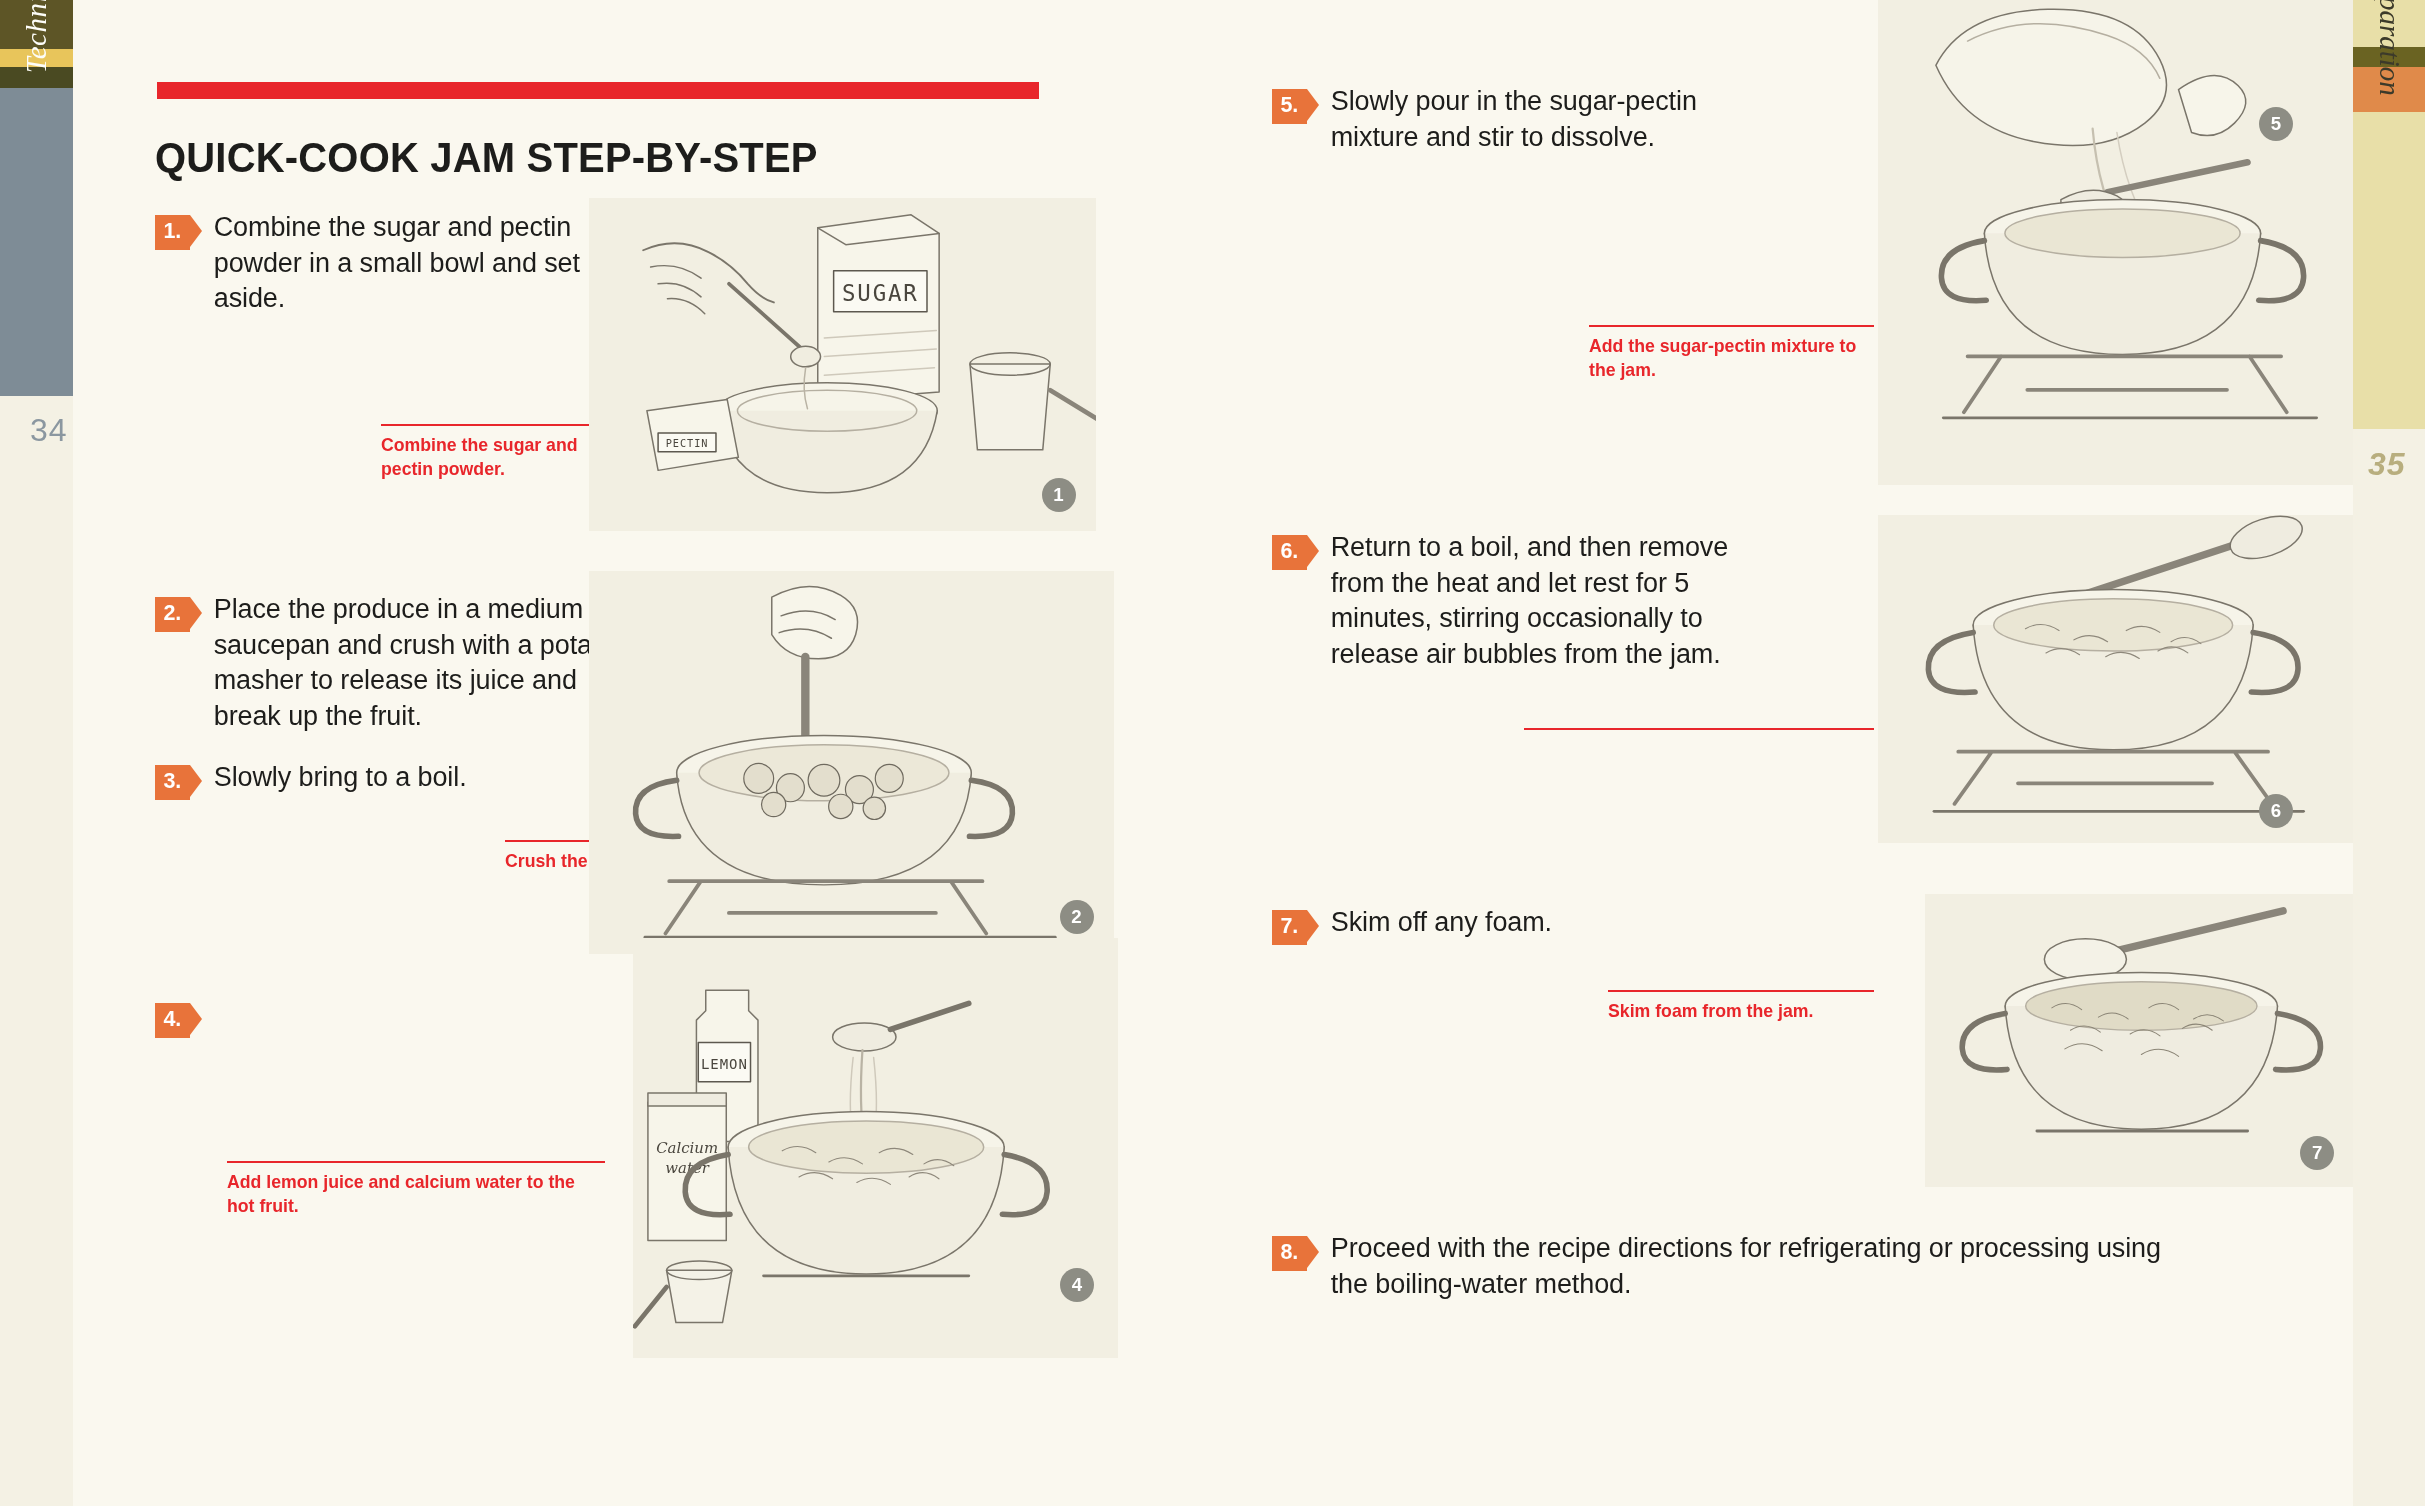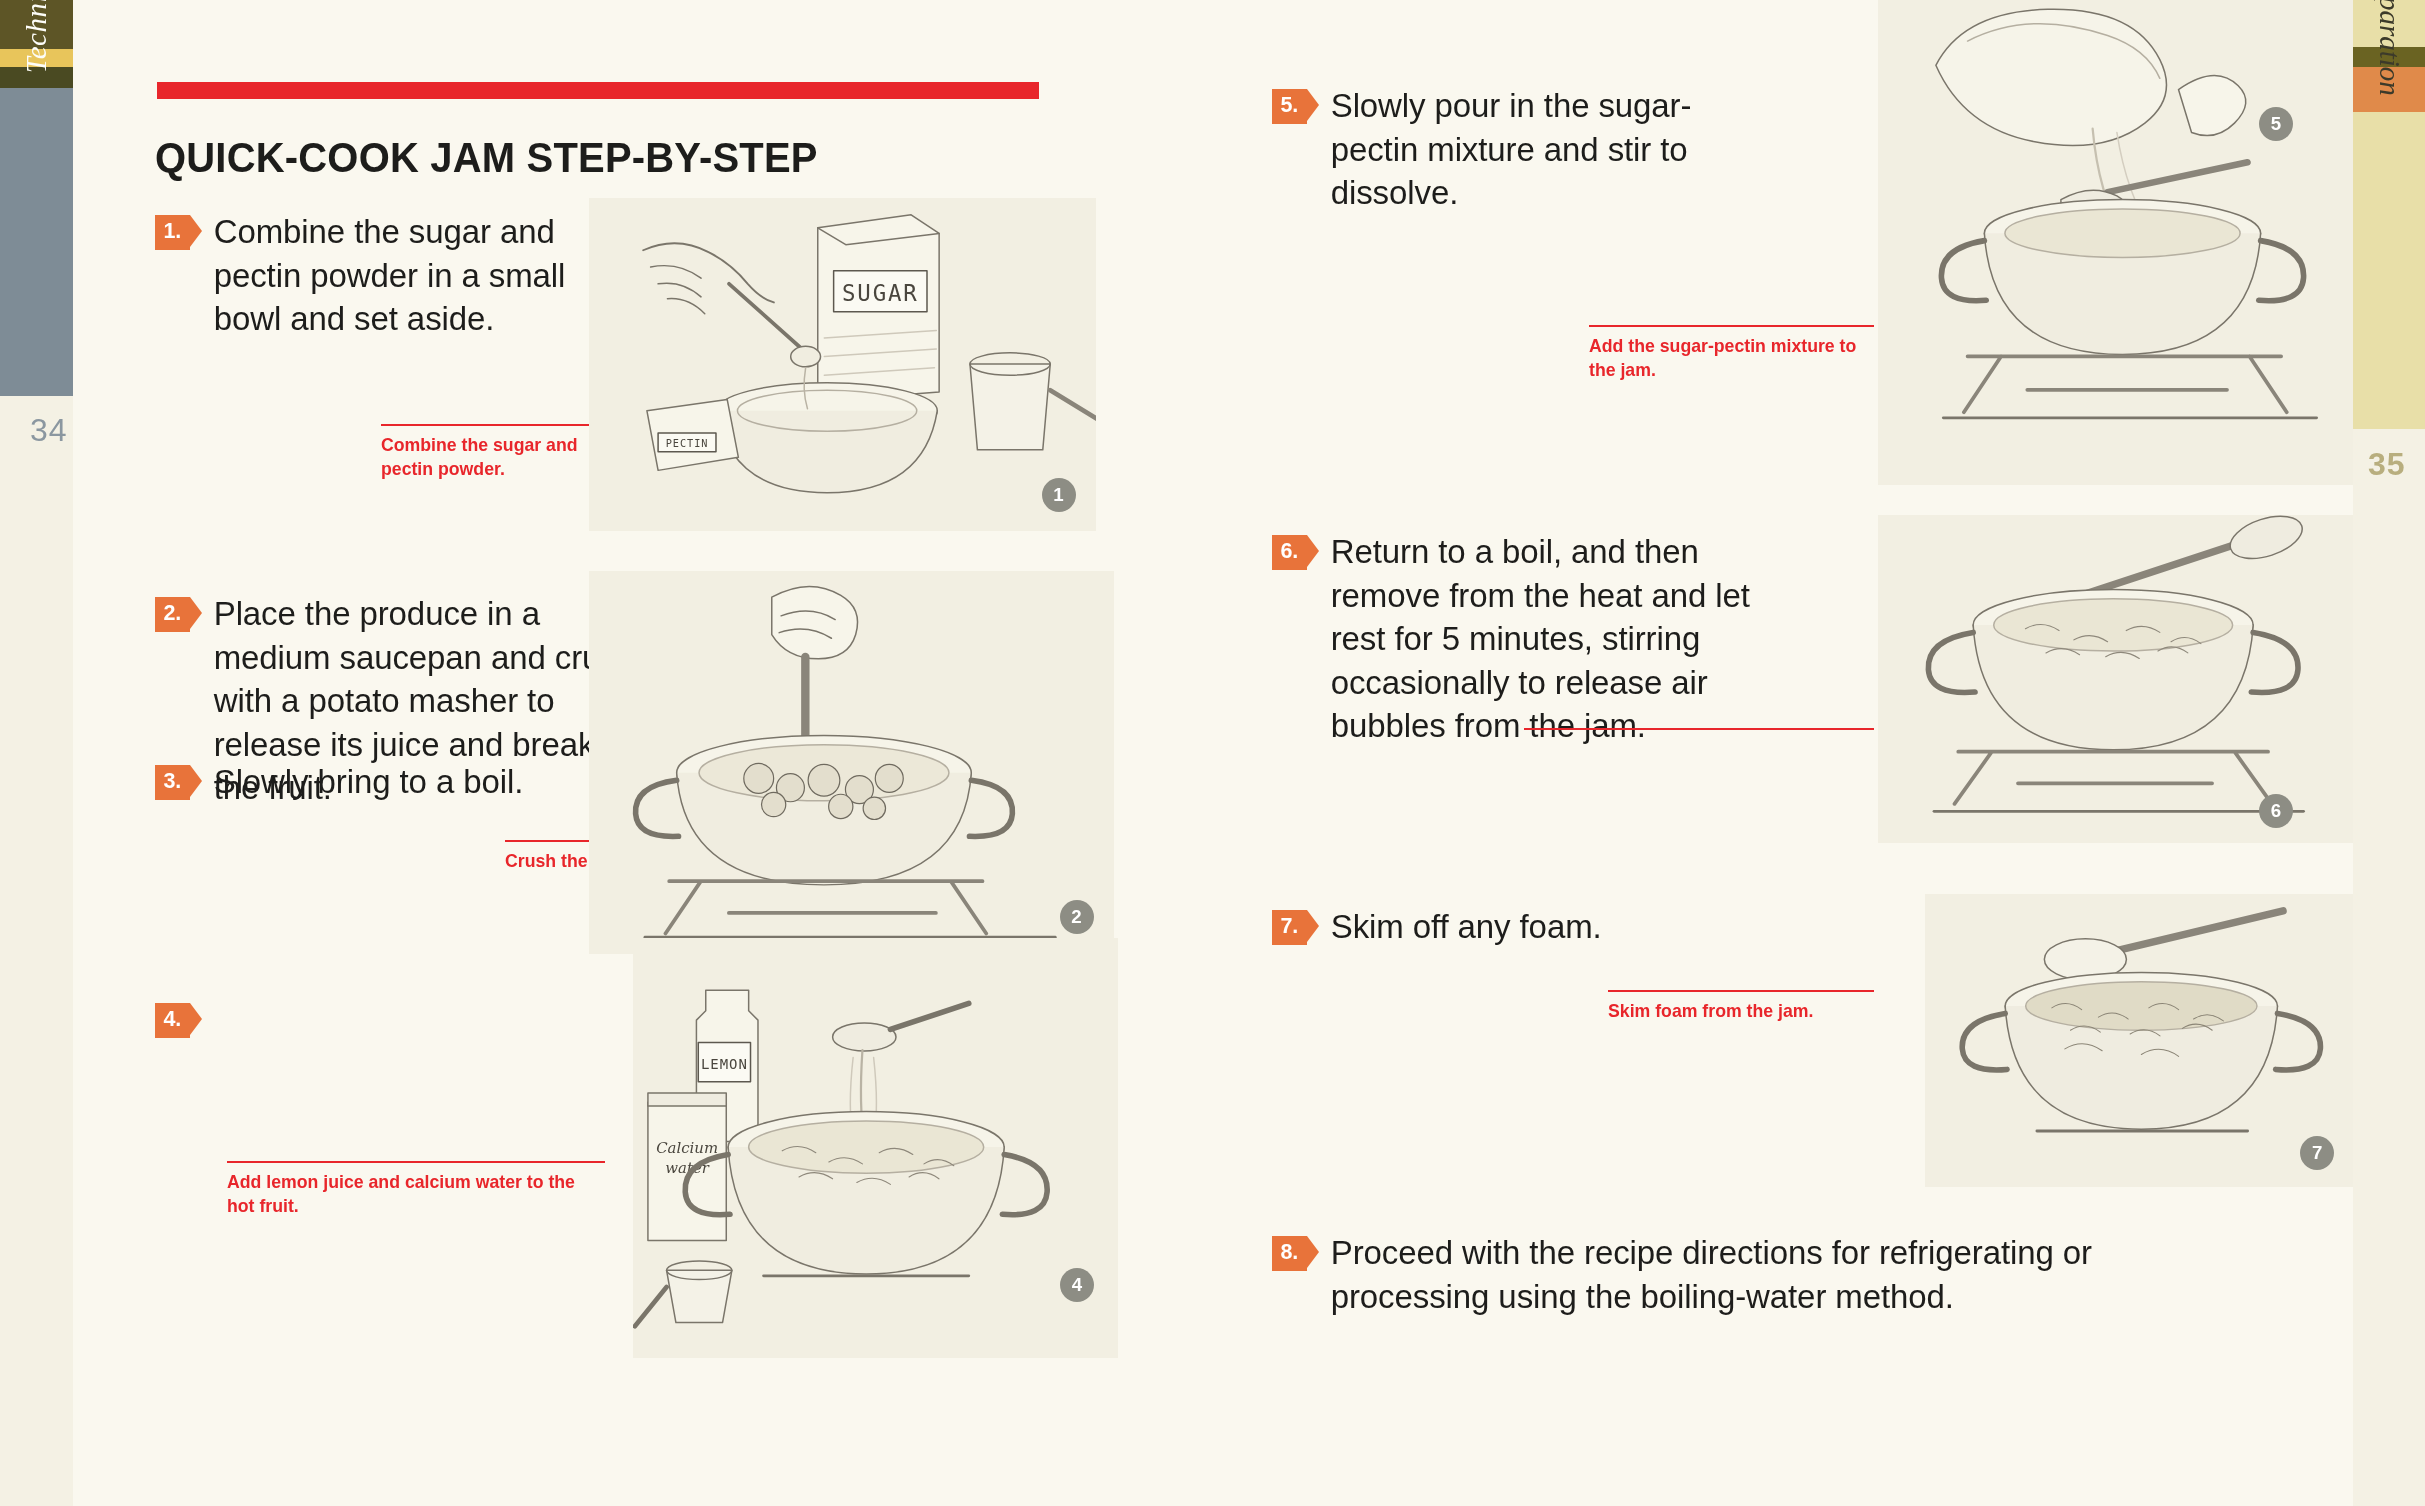--- a/index.html
+++ b/index.html
@@ -113,20 +113,21 @@
     justify-content: center;
     white-space: nowrap;
   }
   .right-folio {
     position: absolute;
     right: 20.5px; top: 446px;
     font-size: 32px;
     color: #b8ae7e;
     font-weight: bold;
     letter-spacing: 0.9px;
+    font-style: italic;
   }
 
   
   .page-left {
     position: absolute;
     left: 73px; top: 0;
     width: 1143px; height: 1507px;
   }
   .page-right {
     position: absolute;
@@ -174,21 +175,21 @@
     content: "";
     position: absolute;
     left: 100%;
     top: 0;
     width: 0; height: 0;
     border-top: 16px solid transparent;
     border-bottom: 16px solid transparent;
     border-left: 12px solid #e8733a;
   }
   .step-text {
-    font-size: 33px;
+    font-size: 27px;
     line-height: 1.32;
     color: #1d1d1b;
     letter-spacing: -0.1px;
   }
 
   
   .caption {
     position: absolute;
     text-align: left;
     color: #e8262b;

